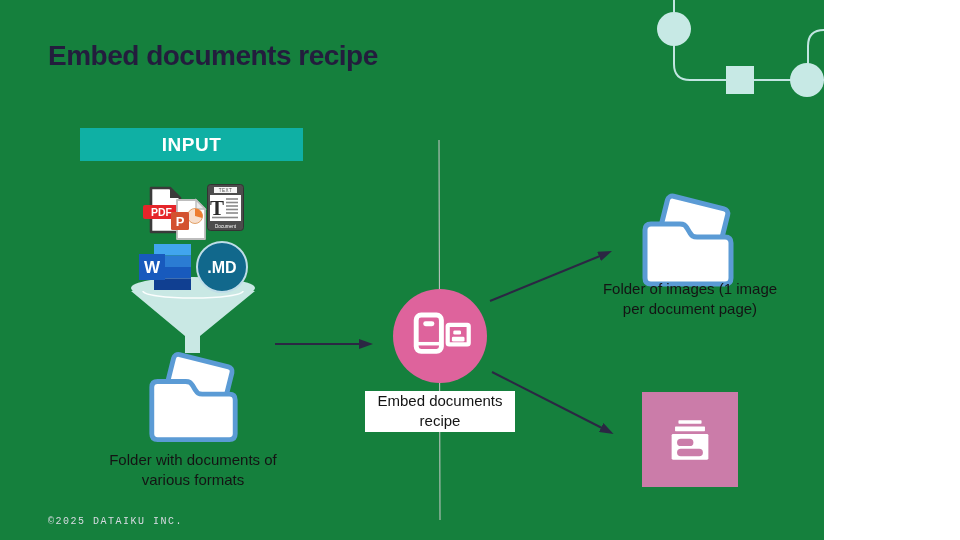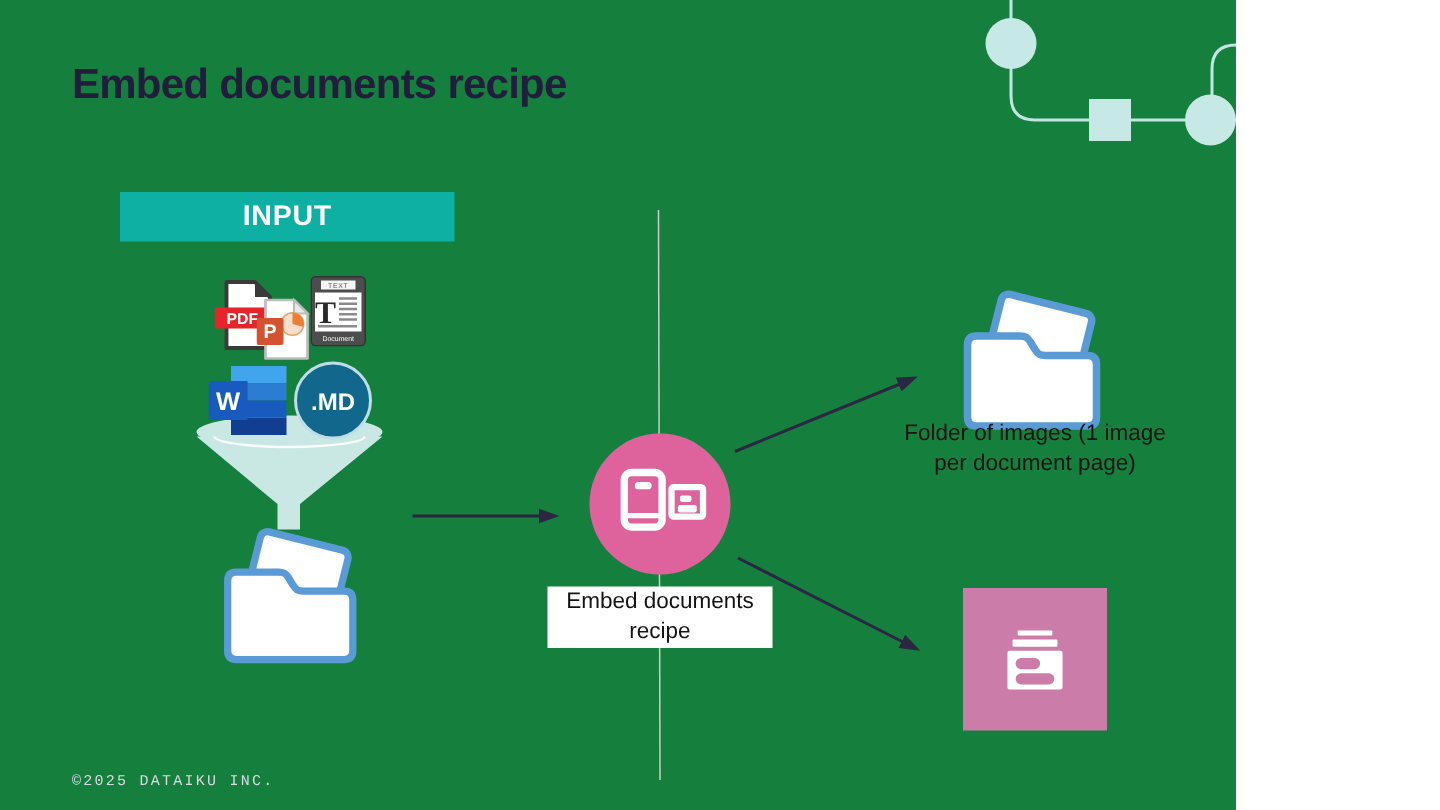--- a/index.html
+++ b/index.html
@@ -119,20 +119,21 @@
   <svg class="abs" style="left:195px;top:240px;" width="54" height="54" viewBox="0 0 54 54">
     <circle cx="27" cy="27" r="25" fill="#11688C" stroke="#BFDDE8" stroke-width="2"></circle>
     <text x="27" y="33" font-size="16" font-weight="bold" fill="#ffffff" text-anchor="middle">.MD</text>
   </svg>
 
   <svg class="abs" style="left:145px;top:348px;" width="97" height="98" viewBox="0 0 100 100">
     <rect x="22" y="4" width="62" height="36" rx="5" transform="rotate(14 22 40)" fill="#ffffff" stroke="#5B9BD5" stroke-width="5"></rect>
     <path d="M13,34 H42 C46,34 47,35 49,38 L52,43 C54,46 55,47 59,47 H87 C91,47 93,49 93,53 V88 C93,92 91,94 87,94 H13 C9,94 7,92 7,88 V40 C7,36 9,34 13,34 Z" fill="#ffffff" stroke="#5B9BD5" stroke-width="5" stroke-linejoin="round"></path>
   </svg>
 
+  <div class="abs caption cap-input">Folder with documents of various formats</div>
 
   <div class="abs recipe-circle">
     <svg width="70" height="70" viewBox="0 0 100 100">
       <rect x="16" y="20" width="36" height="52" rx="7" fill="none" stroke="#ffffff" stroke-width="7"></rect>
       <rect x="26" y="29" width="16" height="7" rx="3.5" fill="#ffffff"></rect>
       <line x1="16" y1="61" x2="52" y2="61" stroke="#ffffff" stroke-width="5"></line>
       <rect x="61" y="34" width="30" height="28" rx="2" fill="none" stroke="#ffffff" stroke-width="6"></rect>
       <rect x="69" y="42" width="11" height="6" rx="2" fill="#ffffff"></rect>
       <rect x="67" y="51" width="18" height="7" rx="2" fill="#ffffff"></rect>
     </svg>

